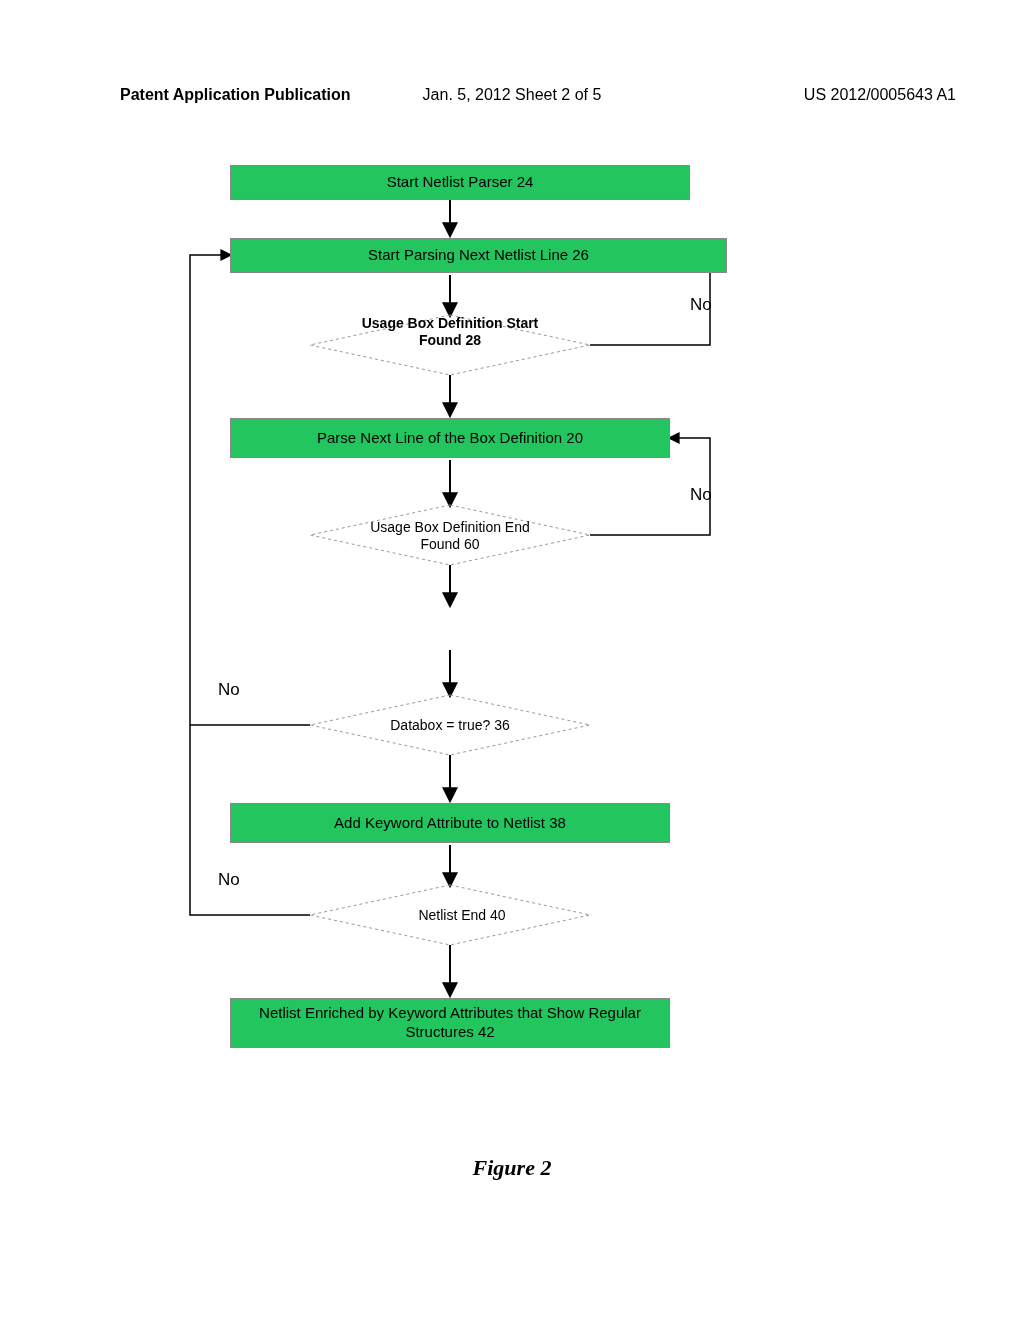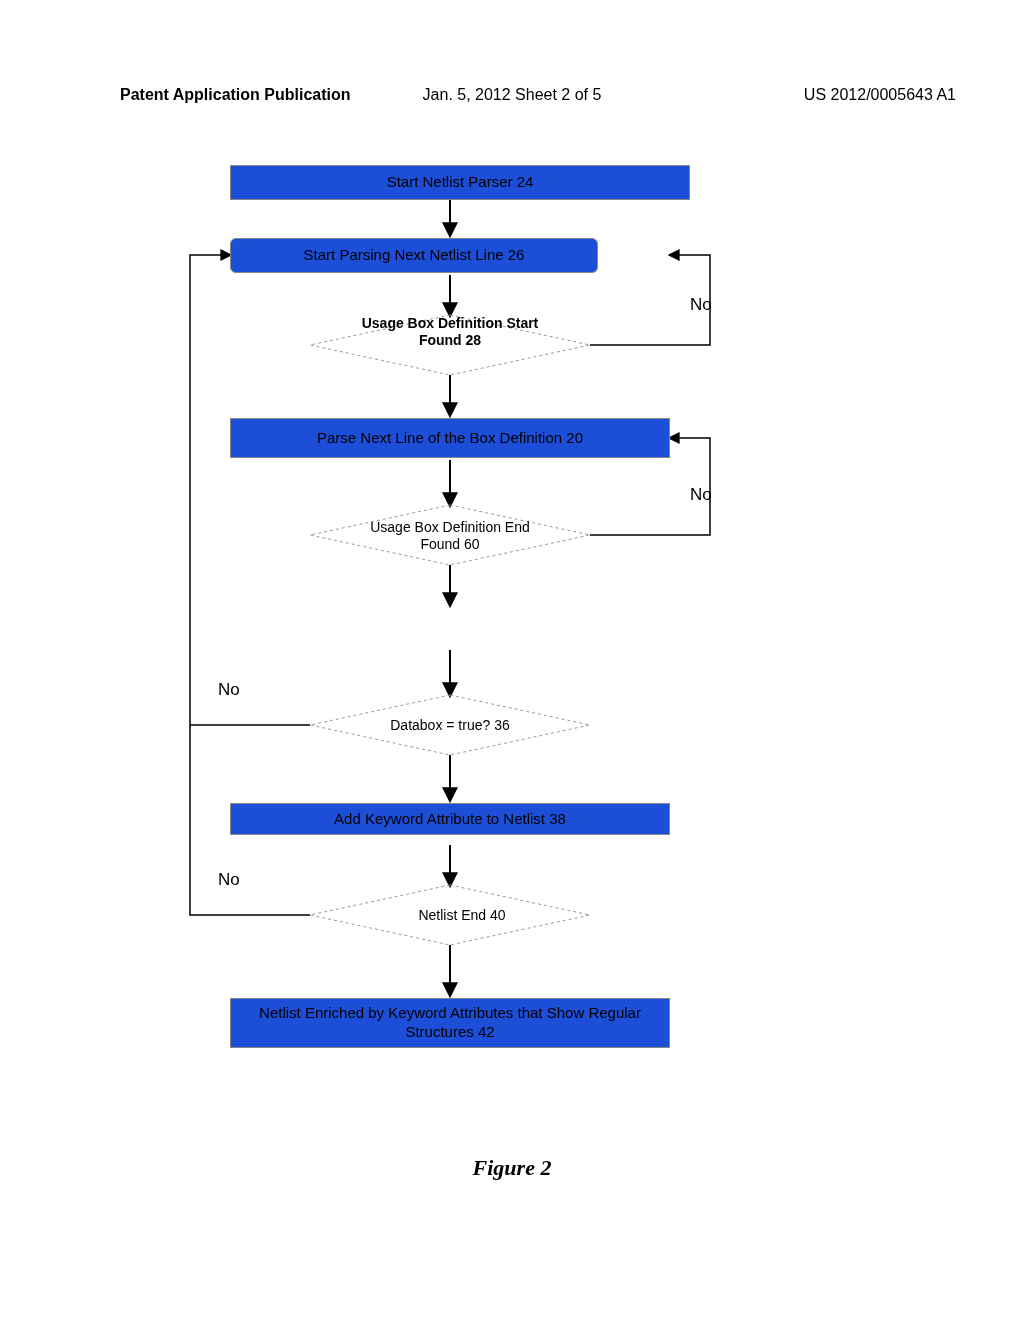--- a/index.html
+++ b/index.html
@@ -33,21 +33,21 @@
   .canvas svg {
     position: absolute;
     top: 0; left: 0;
     width: 560px;
     height: 980px;
     overflow: visible;
   }
   .box {
     position: absolute;
     border: 1px solid #888;
-    background: #1d4ed8;
+    background: #22c55e;
     font-size: 15px;
     display: flex;
     align-items: center;
     justify-content: center;
     text-align: center;
     padding: 4px 10px;
     line-height: 1.25;
   }
   .dtxt {
     position: absolute;
@@ -113,34 +113,34 @@
 
   <polyline points="420,375 540,375 540,278 500,278" fill="none" stroke="#000" stroke-width="1.5" marker-end="url(#arr)"></polyline>
 
   <polyline points="140,565 20,565 20,95 60,95" fill="none" stroke="#000" stroke-width="1.5" marker-end="url(#arr)"></polyline>
 
   <polyline points="140,755 20,755 20,565" fill="none" stroke="#000" stroke-width="1.5"></polyline>
 </svg>
 
 <div class="box" style="left:60px; top:5px; width:460px; height:35px;">Start Netlist Parser 24</div>
 
-<div class="box" style="left:60px; top:78px; width:368px; height:35px;border-radius:6px;">Start Parsing Next Netlist Line 26</div>
+<div class="box" style="left:60px; top:78px; width:497px; height:35px;">Start Parsing Next Netlist Line 26</div>
 
 <div class="dtxt" style="left:280px; top:155px;font-weight:bold;">Usage Box Definition
 Start Found 28</div>
 
 <div class="box" style="left:60px; top:258px; width:440px; height:40px;">Parse Next Line of the Box Definition 20</div>
 
 <div class="dtxt" style="left:280px; top:359px;">Usage Box Definition
 End Found 60</div>
 
 
 <div class="dtxt" style="left:280px; top:557px;">Databox = true? 36</div>
 
-<div class="box" style="left:60px; top:643px; width:440px; height:32px;">Add Keyword Attribute to Netlist 38</div>
+<div class="box" style="left:60px; top:643px; width:440px; height:40px;">Add Keyword Attribute to Netlist 38</div>
 
 <div class="dtxt" style="left:292px; top:747px;">Netlist End 40</div>
 
 <div class="box" style="left:60px; top:838px; width:440px; height:50px;">Netlist Enriched by Keyword Attributes that Show Regular Structures 42</div>
 
 <div class="lbl" style="left:520px; top:135px;">No</div>
 <div class="lbl" style="left:520px; top:325px;">No</div>
 <div class="lbl" style="left:48px; top:520px;">No</div>
 <div class="lbl" style="left:48px; top:710px;">No</div>
 

